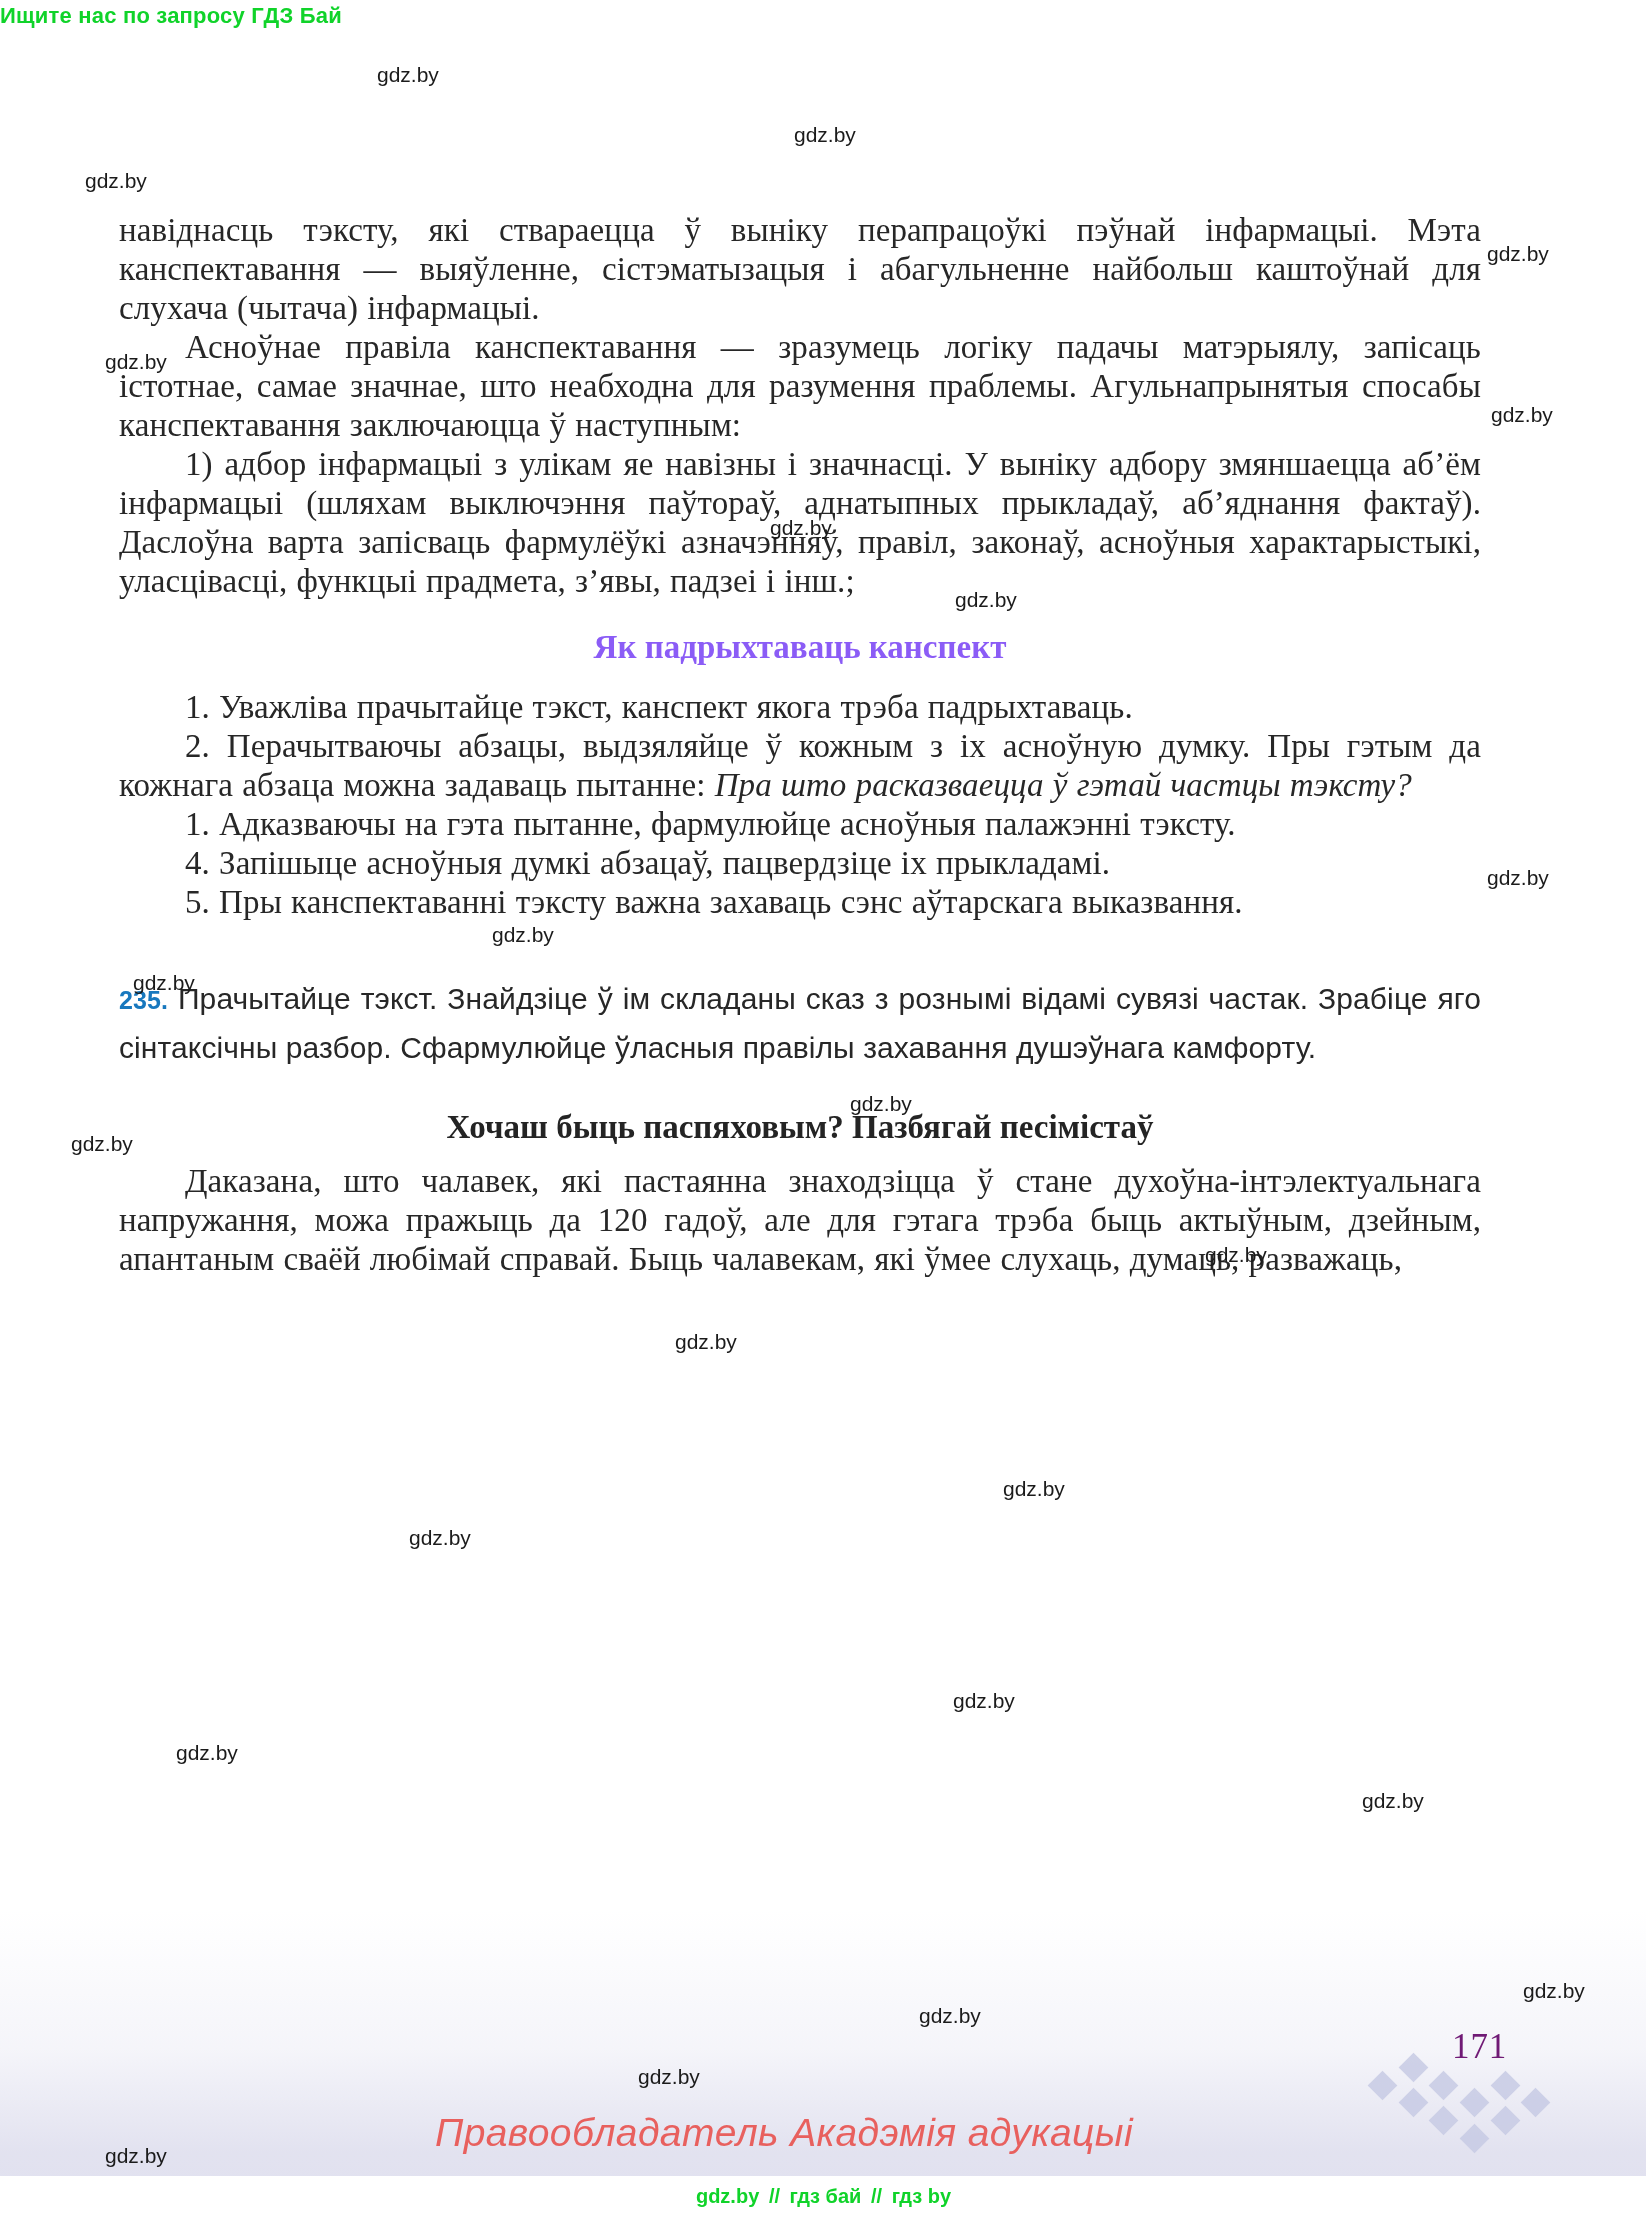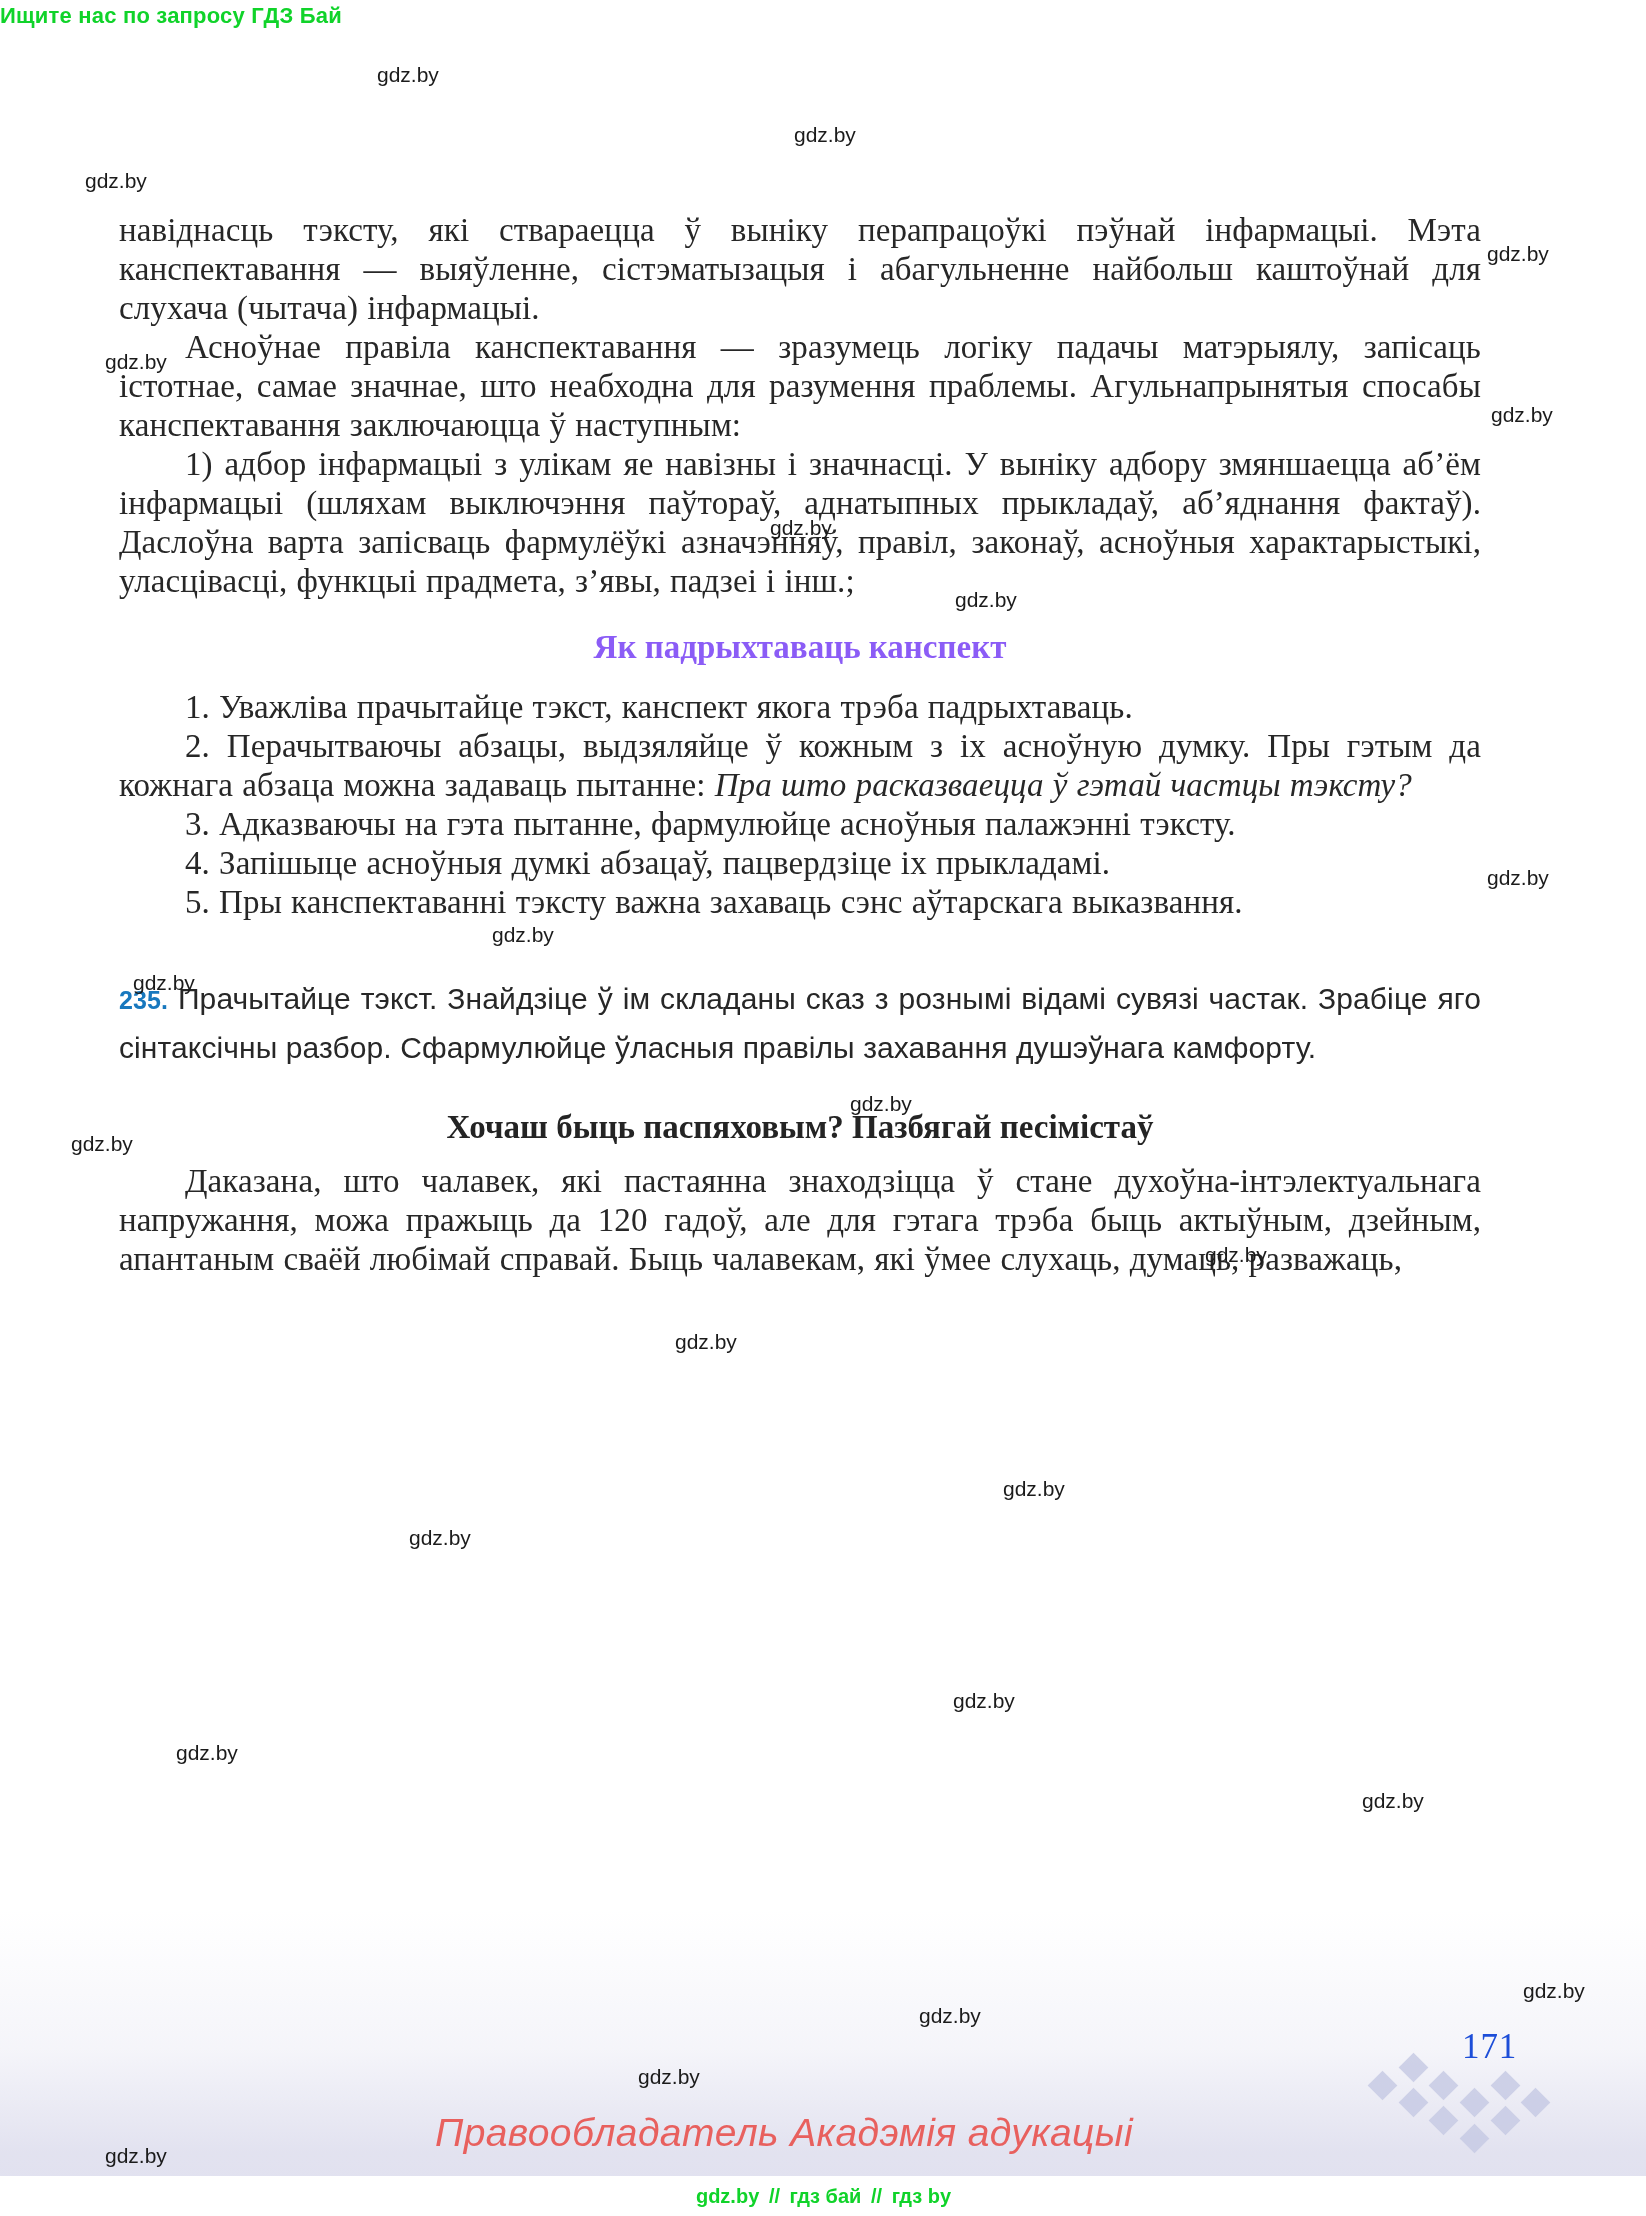--- a/index.html
+++ b/index.html
@@ -111,25 +111,25 @@
   .ex-num {
     font-weight: 700;
     color: #1878be;
     font-size: 25px;
   }
   .spacer-md { height: 21px; }
 
   
   #page-number {
     position: absolute;
-    right: 130px;
+    right: 140px;
     top: 1995px;
     font-family: "Liberation Serif", "DejaVu Serif", serif;
     font-size: 35px;
-    color: #1d4ed8;
+    color: #701a75;
     letter-spacing: 0.8px;
   }
 
   
   #deco-squares {
     position: absolute;
     right: 90px;
     top: 2025px;
     width: 185px;
     height: 93px;
@@ -207,21 +207,21 @@
 
     <p class="para">1) адбор інфармацыі з улікам яе навізны і значнасці. У выніку адбору змяншаецца аб’ём інфармацыі (шляхам выключэння паўтораў, аднатыпных прыкладаў, аб’яднання фактаў). Даслоўна варта запісваць фармулёўкі азначэнняў, правіл, законаў, асноўныя характарыстыкі, уласцівасці, функцыі прадмета, з’явы, падзеі і інш.;</p>
 
 
     <p class="heading">Як падрыхтаваць канспект</p>
 
     <p class="para">1. Уважліва прачытайце тэкст, канспект якога трэба падрыхтаваць.</p>
 
     <p class="para"><span>2. Перачытваючы абзацы, выдзяляйце ў кожным з іх асноўную думку. Пры гэтым да кожнага абзаца можна задаваць пытанне: </span><span class="ital">Пра што расказваецца ў гэтай частцы тэксту?</span></p>
 
-    <p class="para">3. Адказваючы на гэта пытанне, фармулюйце асноўныя палажэнні тэксту.</p>
+    <p class="para">1. Адказваючы на гэта пытанне, фармулюйце асноўныя палажэнні тэксту.</p>
 
     <p class="para">4. Запішыце асноўныя думкі абзацаў, пацвердзіце іх прыкладамі.</p>
 
     <p class="para">5. Пры канспектаванні тэксту важна захаваць сэнс аўтарскага выказвання.</p>
 
     <div class="spacer-md"></div>
 
     <p class="exercise"><span class="ex-num">235.</span><span> Прачытайце тэкст. Знайдзіце ў ім складаны сказ з рознымі відамі сувязі частак. Зрабіце яго сінтаксічны разбор. Сфармулюйце ўласныя правілы захавання душэўнага камфорту.</span></p>
 
     <p class="heading2">Хочаш быць паспяховым? Пазбягай песімістаў</p>

